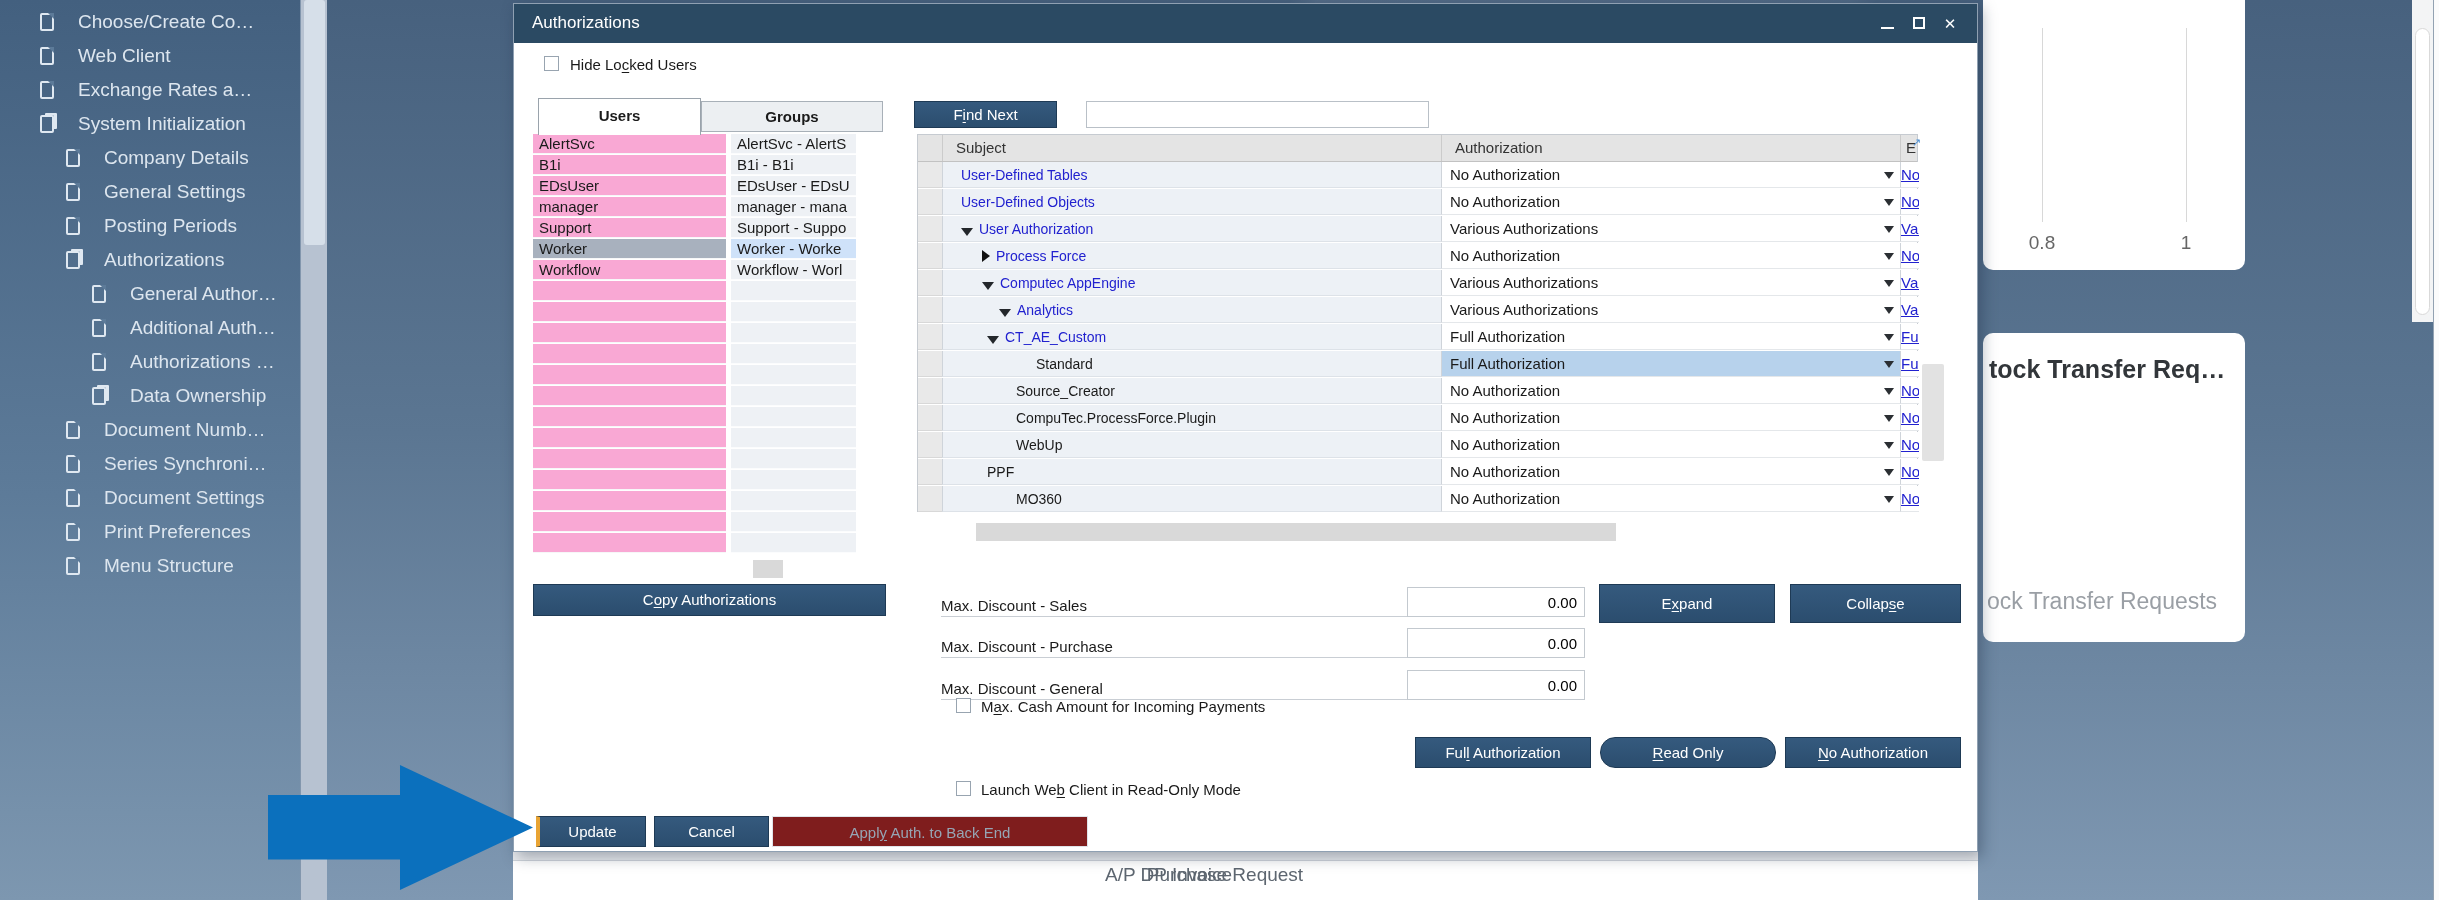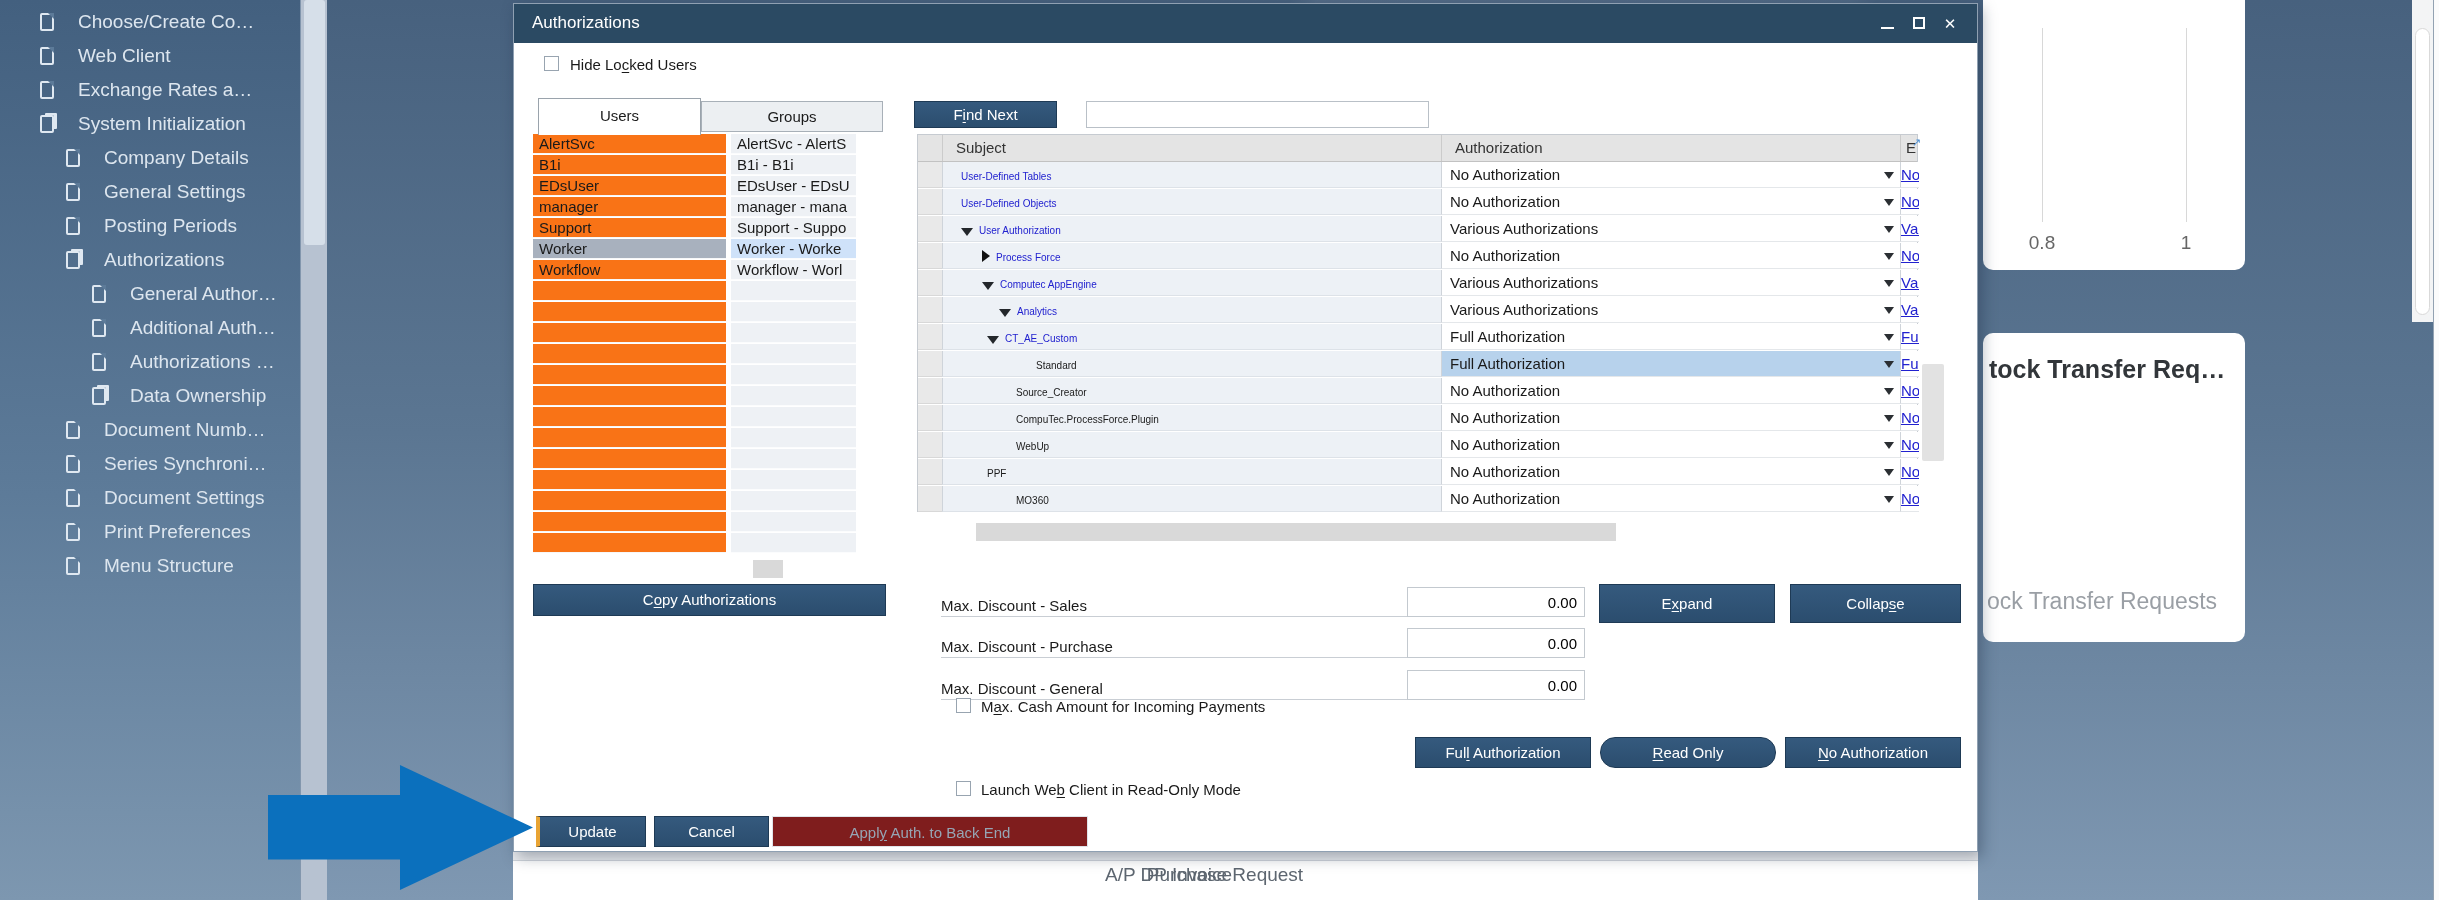--- a/index.html
+++ b/index.html
@@ -57,32 +57,32 @@
   .glyph-max { position:absolute; left:5px; top:5px; width:12px; height:12px; border:2px solid #fff; }
   .glyph-close { font-size:15px; line-height:24px; }
 
   .checkbox { position:absolute; width:15px; height:15px; background:#fff; border:1px solid #98a4b0; }
   .cb-label { position:absolute; font-size:15px; white-space:nowrap; }
   .mn { text-decoration:underline; text-underline-offset:2px; }
 
   .cb-hide { left:30px; top:52px; } .cb-hide-label { left:56px; top:52px; }
 
   
-  .tab { position:absolute; text-align:center; font-size:15px; cursor:default; }
+  .tab { position:absolute; text-align:center; font-size:15px; cursor:default;font-weight:bold; }
   .tab.users { left:24px; top:94px; width:163px; height:37px; line-height:34px; background:#fff;
     border:1px solid #9aa3ac; border-bottom:none; z-index:2; }
   .tab.groups { left:187px; top:97px; width:182px; height:31px; line-height:29px; background:#eceff2;
     border:1px solid #a8b0b8; }
 
   
   .users-table { position:absolute; left:19px; top:130px; width:323px; height:425px; overflow:hidden; }
   .urow { position:relative; height:21px; }
   .uc1,.uc2 { position:absolute; top:0; height:20px; line-height:20px; font-size:15px; padding-left:6px;
     white-space:nowrap; overflow:hidden; }
-  .uc1 { left:0; width:193px; background:#f97316; border-bottom:1px solid #f6f7f8; }
+  .uc1 { left:0; width:193px; background:#f9a8d4; border-bottom:1px solid #f6f7f8; }
   .uc2 { left:198px; width:125px; background:#eef1f5; border-bottom:1px solid #fbfcfd; }
   .urow.sel .uc1 { background:#a8b1be; }
   .urow.sel .uc2 { background:#cfe2f9; }
   .users-hthumb { position:absolute; left:239px; top:556px; width:30px; height:18px; background:#d9d9d9; }
 
   .btn { position:absolute; background:linear-gradient(180deg,#355a7e,#2b4d6e); border:1px solid #1e3a55;
     color:#fff; font-size:15px; text-align:center; cursor:default; font-family:"Liberation Sans",sans-serif; }
   .btn-copy { left:19px; top:580px; width:353px; height:32px; line-height:30px; }
   .btn-find { left:400px; top:97px; width:143px; height:27px; line-height:25px; }
   .search-input { position:absolute; left:572px; top:97px; width:343px; height:27px; border:1px solid #b9c0c7; font-size:15px; padding:0 6px; }
@@ -99,21 +99,21 @@
   .trow { position:relative; height:27px; }
   .tgut { position:absolute; left:0; top:0; width:24px; height:26px; background:#e9e9e9; border-bottom:1px solid #d8d8d8; }
   .tsubj { position:absolute; left:24px; top:0; width:499px; height:26px; line-height:26px; background:#edf1f6;
     border-bottom:1px solid #dde2e8; border-left:1px solid #cfd4da; white-space:nowrap; overflow:hidden; }
   .tauth { position:absolute; left:523px; top:0; width:459px; height:26px; line-height:26px; background:#fff;
     border-bottom:1px solid #e4e7ea; border-left:1px solid #cfd4da; padding-left:8px; }
   .tauth.selcell { background:#b7d2ec; }
   .tecol { position:absolute; left:982px; top:0; width:19px; height:26px; line-height:26px; background:#fff;
     border-bottom:1px solid #e4e7ea; border-left:1px solid #cfd4da; overflow:hidden; }
   .elink { color:#2121cf; text-decoration:underline; font-size:15px; white-space:nowrap; }
-  .subj-text { font-size:10px; }
+  .subj-text { font-size:14px; }
   .subj-text.link { color:#2121cf; }
   .tri { display:inline-block; width:0; height:0; margin-right:6px; position:relative; }
   .tri.down { border-left:6px solid transparent; border-right:6px solid transparent; border-top:8px solid #23272b; top:2px; }
   .tri.right { border-top:6px solid transparent; border-bottom:6px solid transparent; border-left:8px solid #111; top:1px; }
   .dd { position:absolute; right:6px; top:10px; width:0; height:0;
     border-left:5px solid transparent; border-right:5px solid transparent; border-top:7px solid #2b2f33; }
   .tree-vthumb { position:absolute; left:1408px; top:360px; width:22px; height:97px; background:#e2e2e2; border-radius:2px; }
   .tree-hthumb { position:absolute; left:462px; top:519px; width:640px; height:18px; background:#d9d9d9; }
 
   

